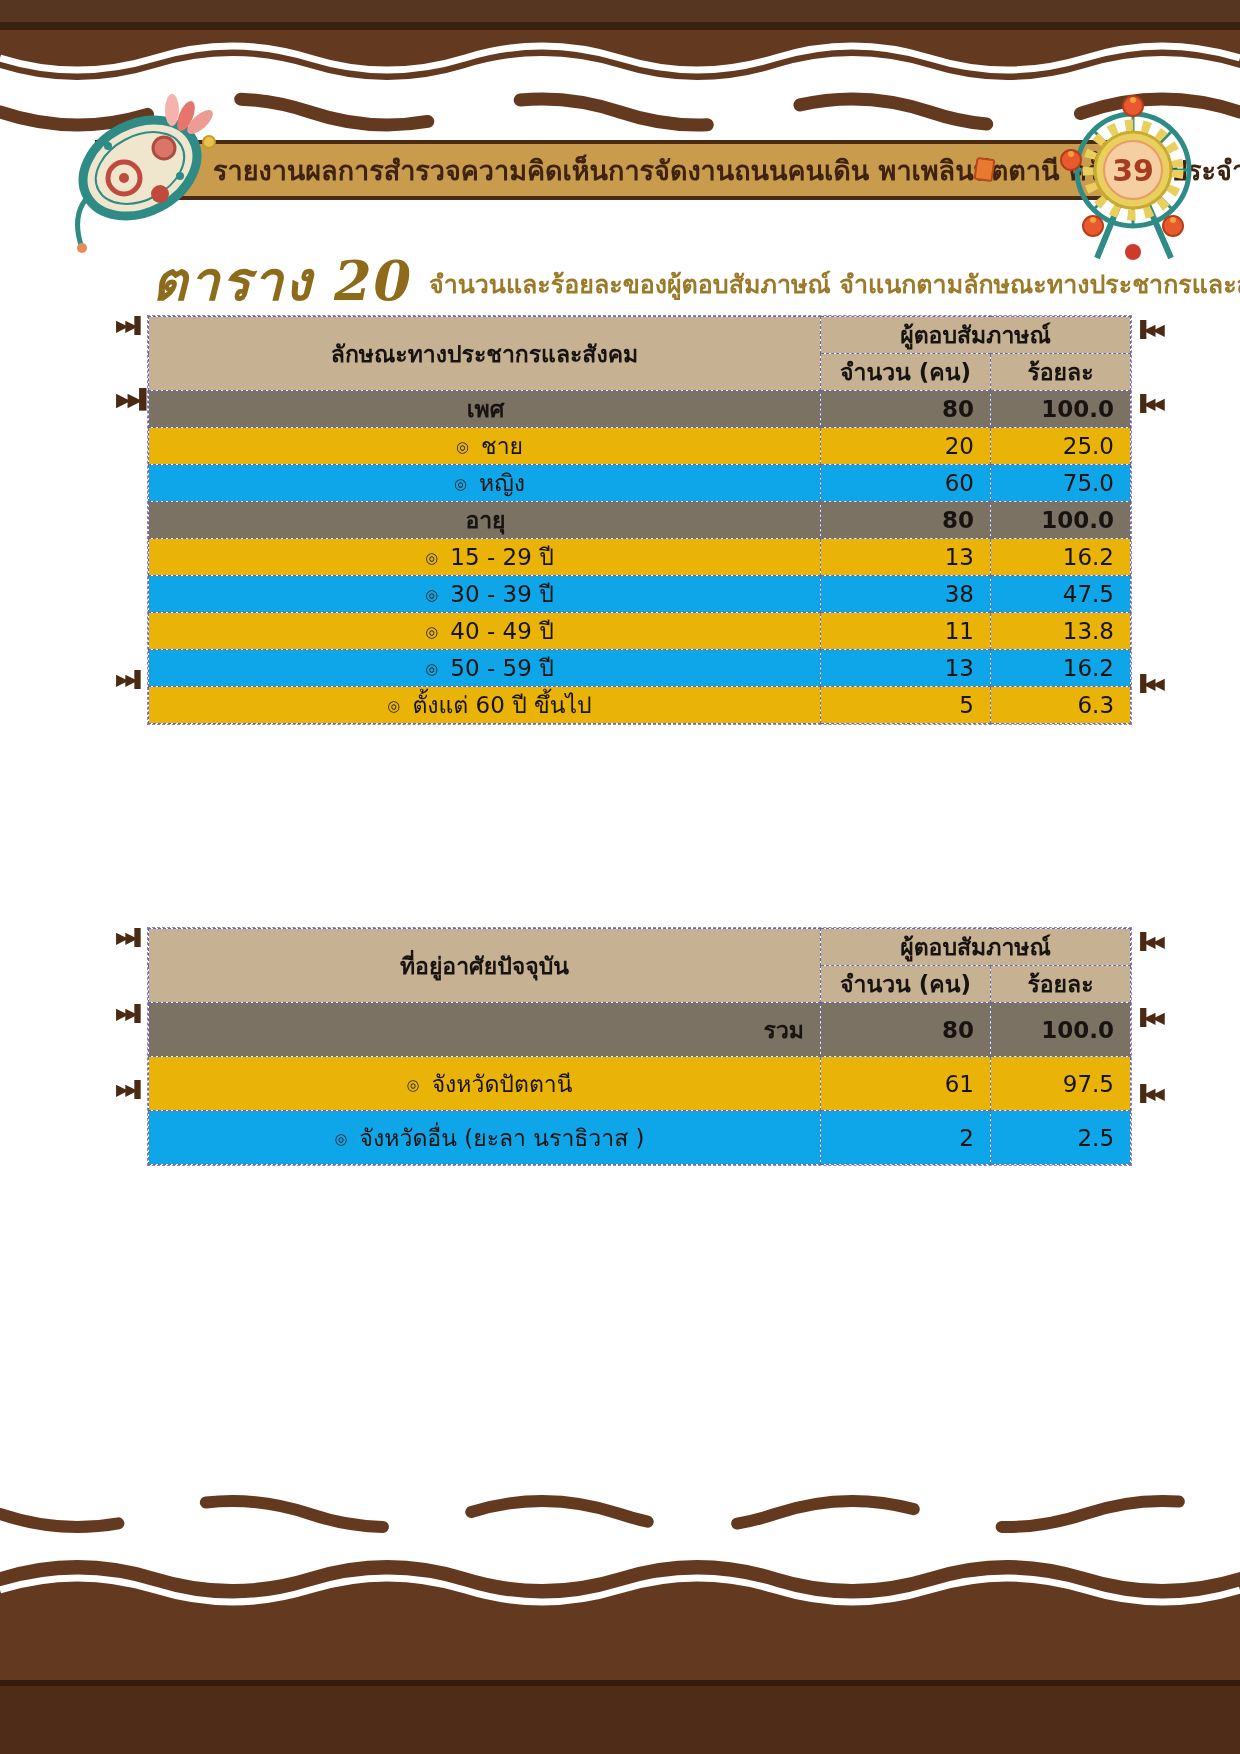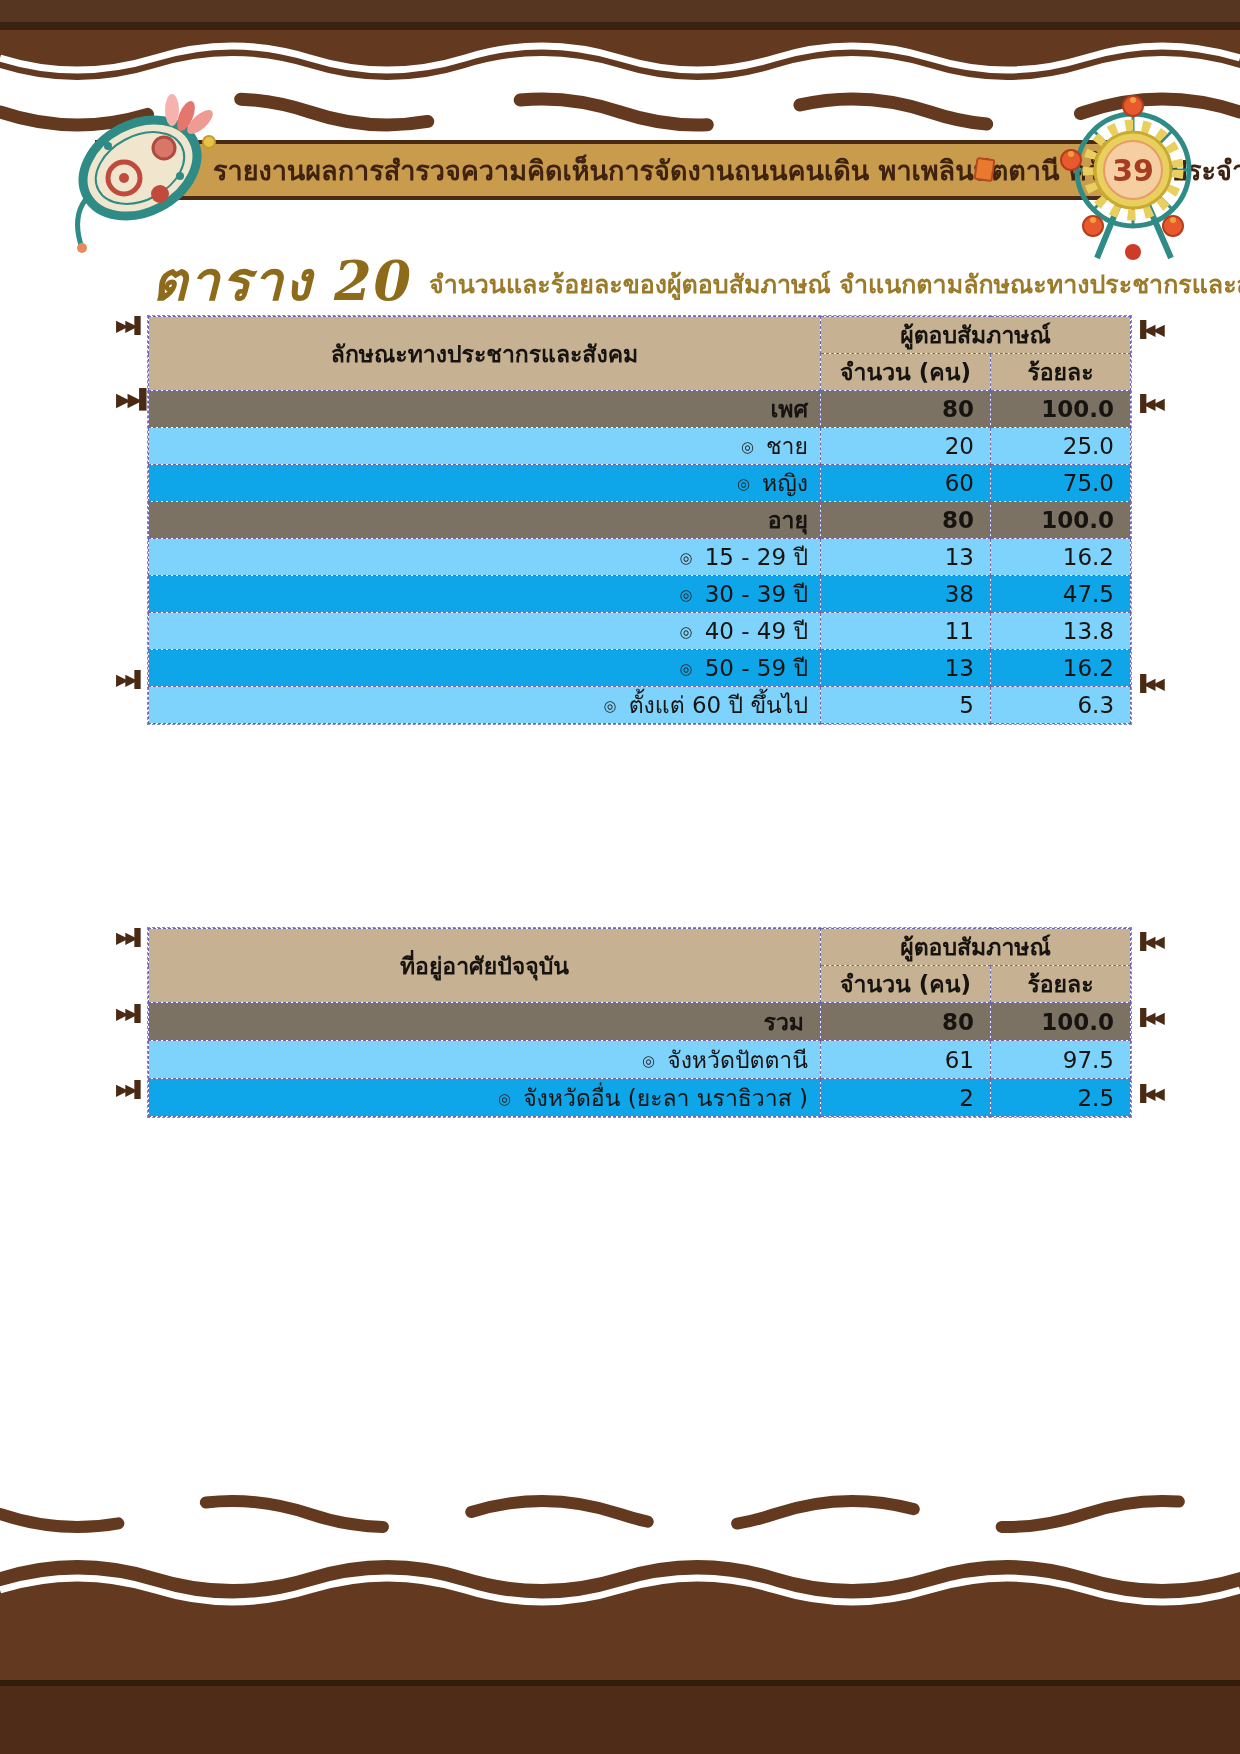--- a/index.html
+++ b/index.html
@@ -51,25 +51,25 @@
   .t20{left:148px; top:316px;}
   .t21{left:148px; top:928px;}
   .datatable th, .datatable td{
     border:1px dashed #6a66b0; padding:0 12px; box-sizing:border-box;
     overflow:hidden; white-space:nowrap;
   }
   .datatable thead th{
     background:#c7b193; font-weight:bold; text-align:center; height:35px;
   }
   .t20 tbody tr{height:35px;}
-  .t21 tbody tr{height:38px;}
+  .t21 tbody tr{height:54px;}
   tr.row-section td, tr.row-section-total td{ background:#7b7264; font-weight:bold;}
-  tr.row-green td{background:#7dd3fc;}
+  tr.row-green td{background:#eab308;}
   tr.row-cream td{background:#0ea5e9;}
-  td.cell-label{text-align:right; padding-left:14px;}
+  td.cell-label{text-align:center; padding-left:14px;}
   tr.row-section-total td.cell-label{text-align:right; padding-right:16px;}
   td.cell-num, td.cell-pct{text-align:right; padding-right:16px;}
   .bullet{font-size:15px; margin:0 12px 0 8px; vertical-align:2px; color:#2a2520;}
 
   
   .marker{
     position:absolute; color:#4b2a13; font-size:16px; font-weight:bold;
     letter-spacing:-3px; line-height:1;
   }
 </style>

